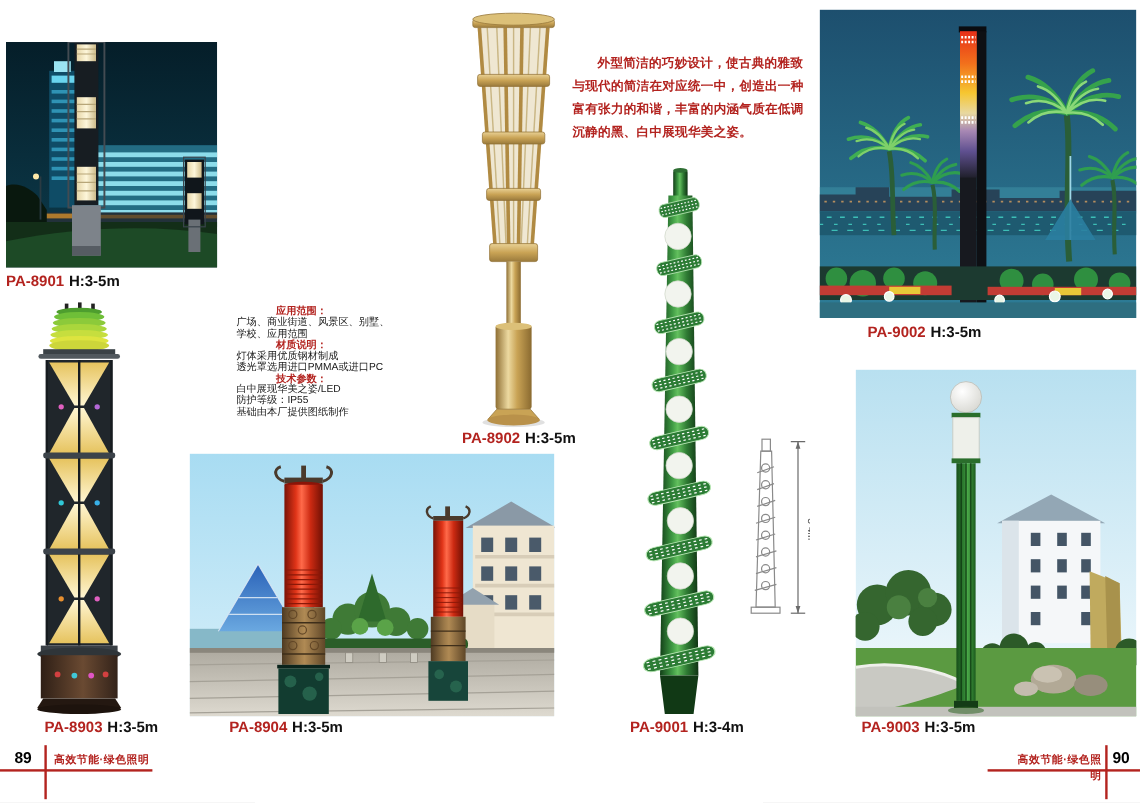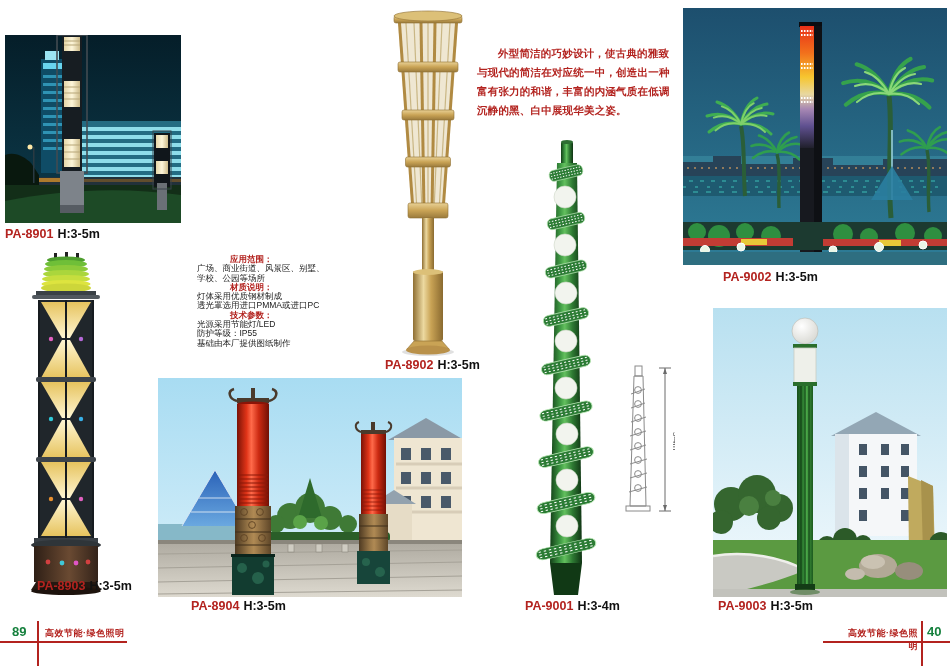--- a/index.html
+++ b/index.html
@@ -14,21 +14,21 @@
   .plabel { position:absolute; font-size:12.5px; white-space:nowrap; letter-spacing:0; }
   .plabel .code { color:#b3231f; font-weight:bold; }
   .plabel .hval { color:#111; font-weight:bold; margin-left:4px; }
   .intro {
     position:absolute; left:477px; top:44px; width:202px;
     color:#b3231f; font-size:10.5px; line-height:19px;
     text-indent:2em; font-weight:bold; letter-spacing:0.2px;
   }
   .specs { position:absolute; left:197px; top:255px; width:150px; font-size:8.5px; line-height:9.3px; color:#1a1a1a; }
   .specs .sh { color:#b3231f; font-weight:bold;margin-left:33px; }
-  .footer-num { position:absolute; font-size:13px; font-weight:bold; color:#15803d; }
+  .footer-num { position:absolute; font-size:13px; font-weight:bold; color:#000000; }
   .footer-slogan { position:absolute; font-size:9px; font-weight:bold; color:#b3231f; letter-spacing:0.5px; }
   .rule { position:absolute; background:#b3231f; }
 </style>
 </head>
 <body>
 
 <div class="page">
 
   <figure class="ph" style="left:5px; top:35px;">
     <svg width="176" height="188" viewBox="0 0 176 188">
@@ -168,26 +168,26 @@
   </figure>
   <div class="plabel" style="left:385px; top:358px;">
     <span class="code">PA-8902</span><span class="hval">H:3-5m</span>
   </div>
 
   <p class="intro">外型简洁的巧妙设计，使古典的雅致与现代的简洁在对应统一中，创造出一种富有张力的和谐，丰富的内涵气质在低调沉静的黑、白中展现华美之姿。</p>
 
   <div class="specs">
     <div class="sh">应用范围：</div>
     <div>广场、商业街道、风景区、别墅、</div>
-    <div>学校、公园等场所</div>
+    <div>学校、应用范围</div>
     <div class="sh">材质说明：</div>
     <div>灯体采用优质钢材制成</div>
     <div>透光罩选用进口PMMA或进口PC</div>
     <div class="sh">技术参数：</div>
-    <div>光源采用节能灯/LED</div>
+    <div>白中展现华美之姿/LED</div>
     <div>防护等级：IP55</div>
     <div>基础由本厂提供图纸制作</div>
   </div>
 
   <figure class="ph" style="left:683px; top:8px;">
     <svg width="264" height="257" viewBox="0 0 264 257">
       <defs>
         <linearGradient id="sky2" x1="0" y1="0" x2="0" y2="1">
           <stop offset="0" stop-color="#1d4f6e"></stop>
             <stop offset="1" stop-color="#2e7d97"></stop>
@@ -358,21 +358,21 @@
       <ellipse cx="56" cy="297" rx="35" ry="5.5" fill="#2f3539"></ellipse>
       <rect x="24" y="298" width="64" height="36" fill="url(#brownH)"></rect>
       <circle cx="38" cy="314" r="2.4" fill="#d24040"></circle>
         <circle cx="52" cy="315" r="2.4" fill="#40c8d8"></circle>
       <circle cx="66" cy="315" r="2.4" fill="#e055c5"></circle>
         <circle cx="78" cy="314" r="2.4" fill="#d24040"></circle>
       <polygon points="26,334 86,334 91,342 21,342" fill="#241811"></polygon>
       <ellipse cx="56" cy="343" rx="35" ry="4" fill="#1d130d"></ellipse>
     </svg>
   </figure>
-  <div class="plabel" style="left:37px; top:579px;">
+  <div class="plabel" style="left:37px; top:599px;">
     <span class="code">PA-8903</span><span class="hval">H:3-5m</span>
   </div>
 
   <figure class="ph" style="left:158px; top:378px;">
     <svg width="304" height="219" viewBox="0 0 304 219">
       <defs>
         <linearGradient id="sky3" x1="0" y1="0" x2="0" y2="1">
           <stop offset="0" stop-color="#a8dcf2"></stop>
             <stop offset="1" stop-color="#d9f0fa"></stop>
         </linearGradient>
@@ -701,16 +701,16 @@
     <span class="code">PA-9003</span><span class="hval">H:3-5m</span>
   </div>
 
   <div class="footer-num" style="left:12px; top:624px;">89</div>
   <div class="rule" style="left:37px; top:621px; width:1.5px; height:45px;"></div>
   <div class="footer-slogan" style="left:45px; top:627px;">高效节能·绿色照明</div>
   <div class="rule" style="left:0px; top:641px; width:127px; height:1.5px;"></div>
 
   <div class="footer-slogan" style="left:840px; top:627px; width:78px; text-align:right;">高效节能·绿色照明</div>
   <div class="rule" style="left:921px; top:621px; width:1.5px; height:45px;"></div>
-  <div class="footer-num" style="left:927px; top:624px;">40</div>
+  <div class="footer-num" style="left:927px; top:624px;">90</div>
   <div class="rule" style="left:823px; top:641px; width:127px; height:1.5px;"></div>
 
 </div>
 
 </body></html>

